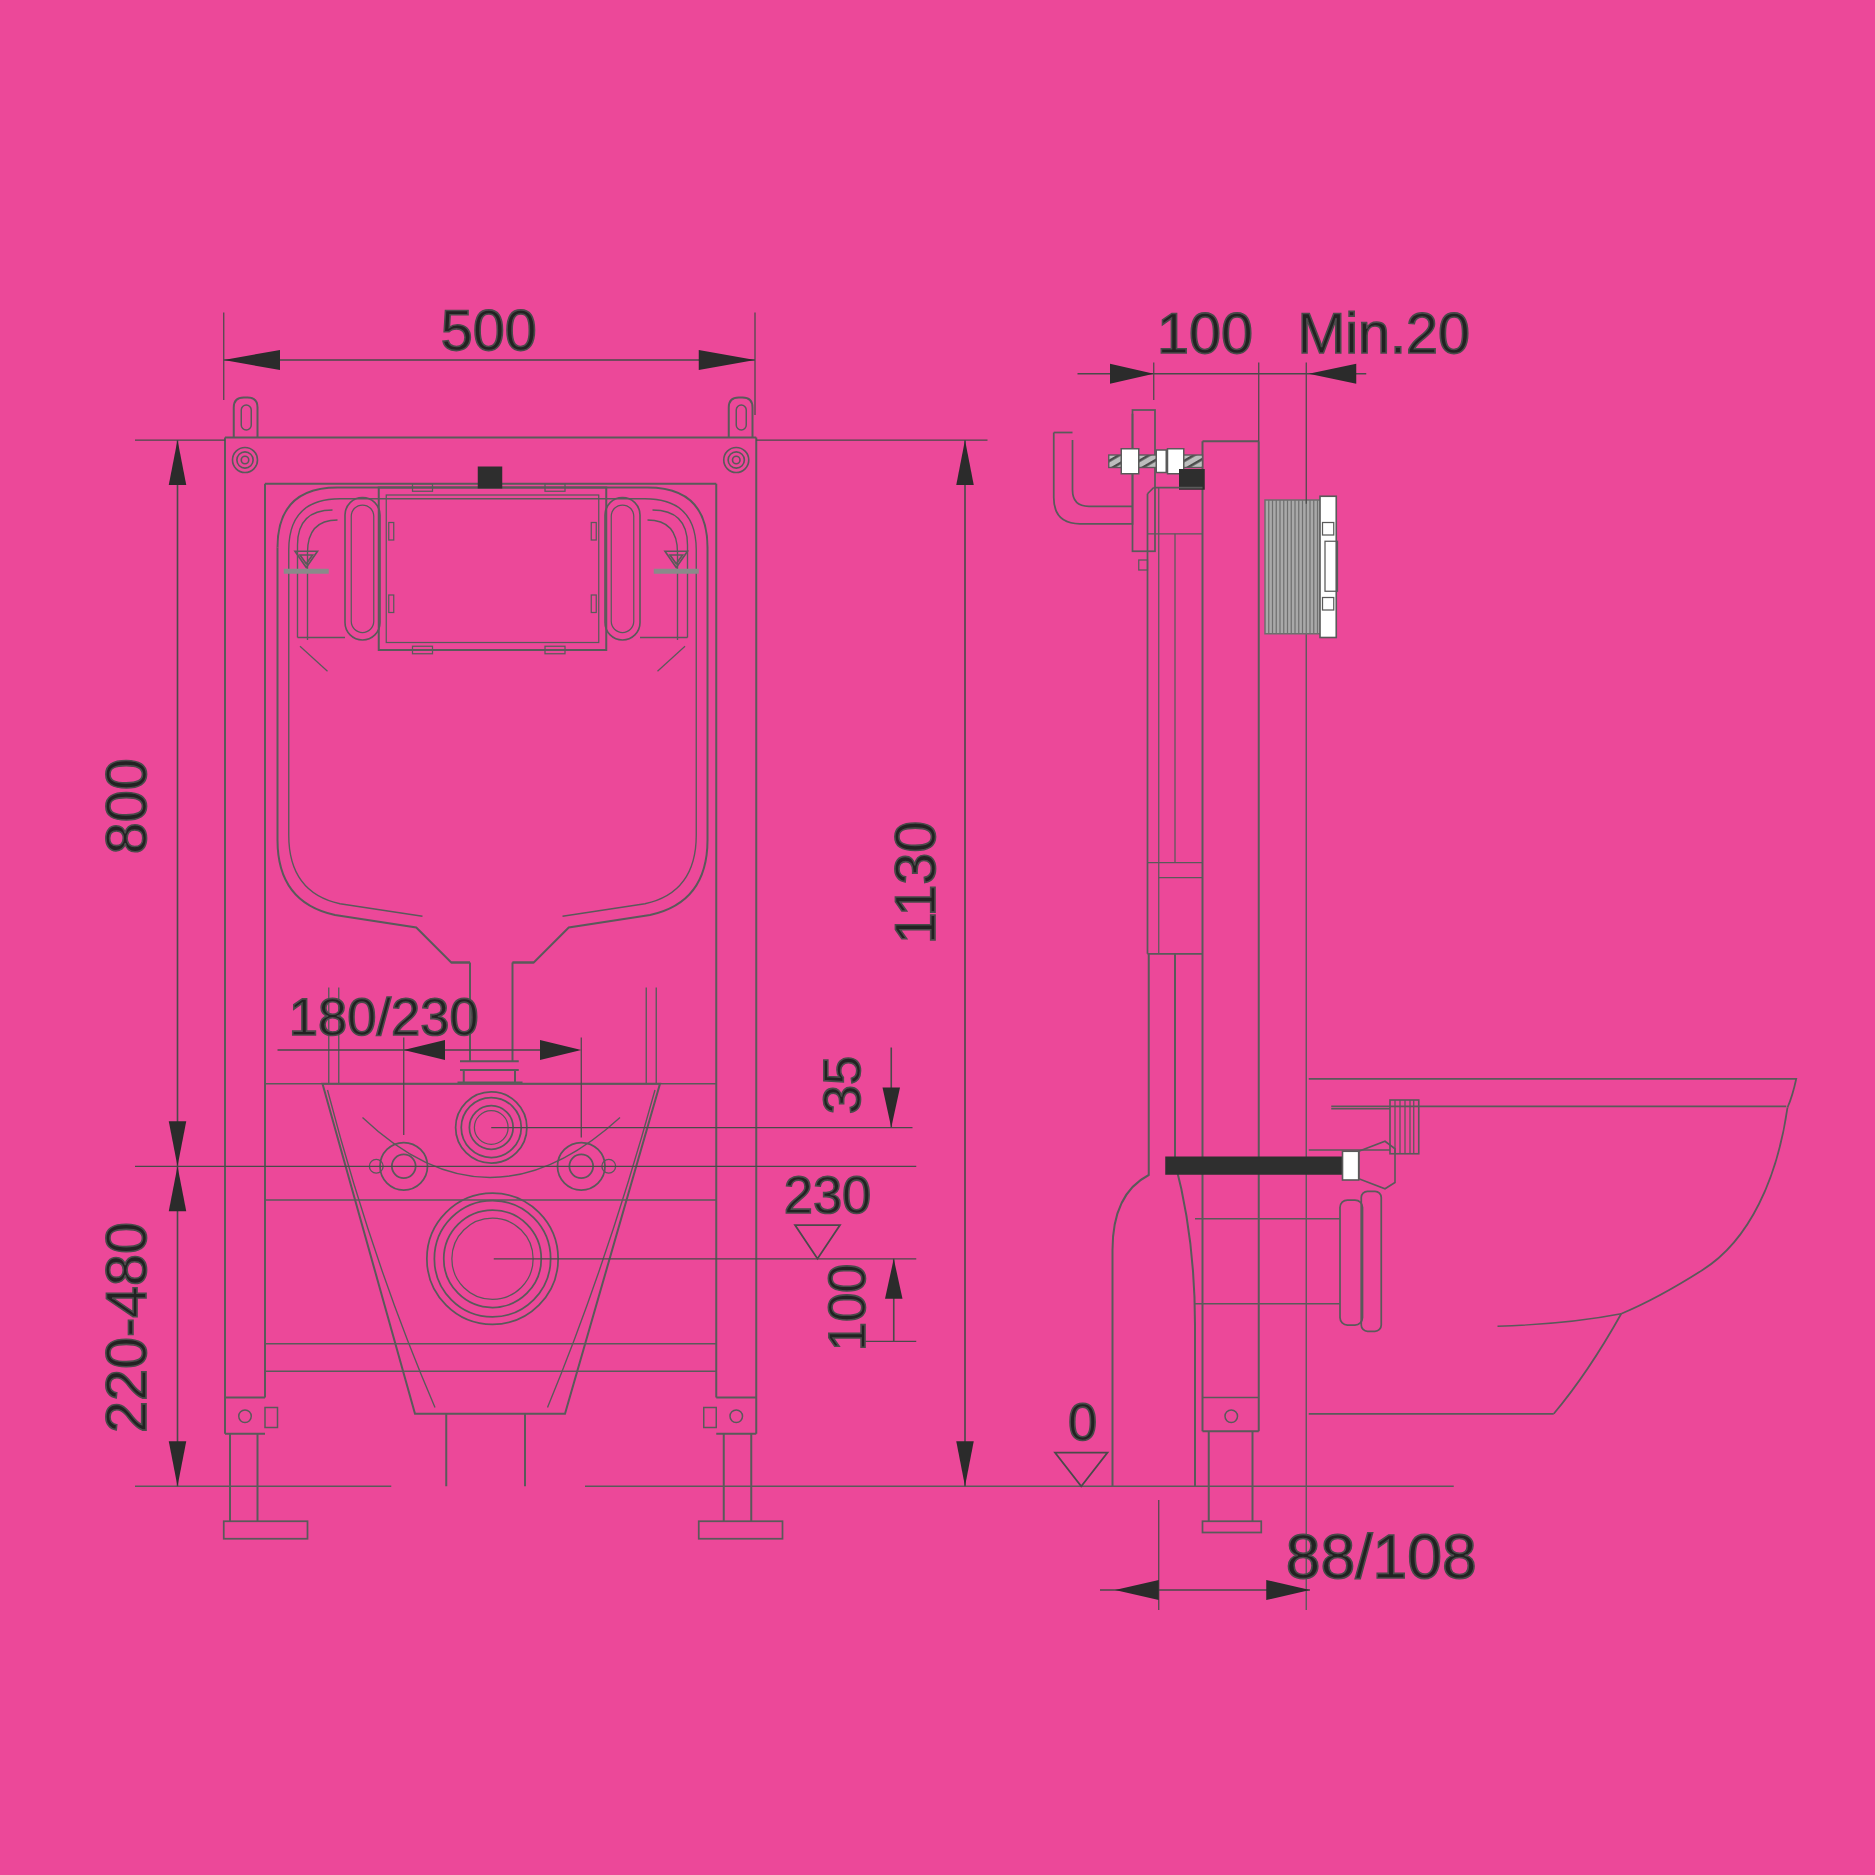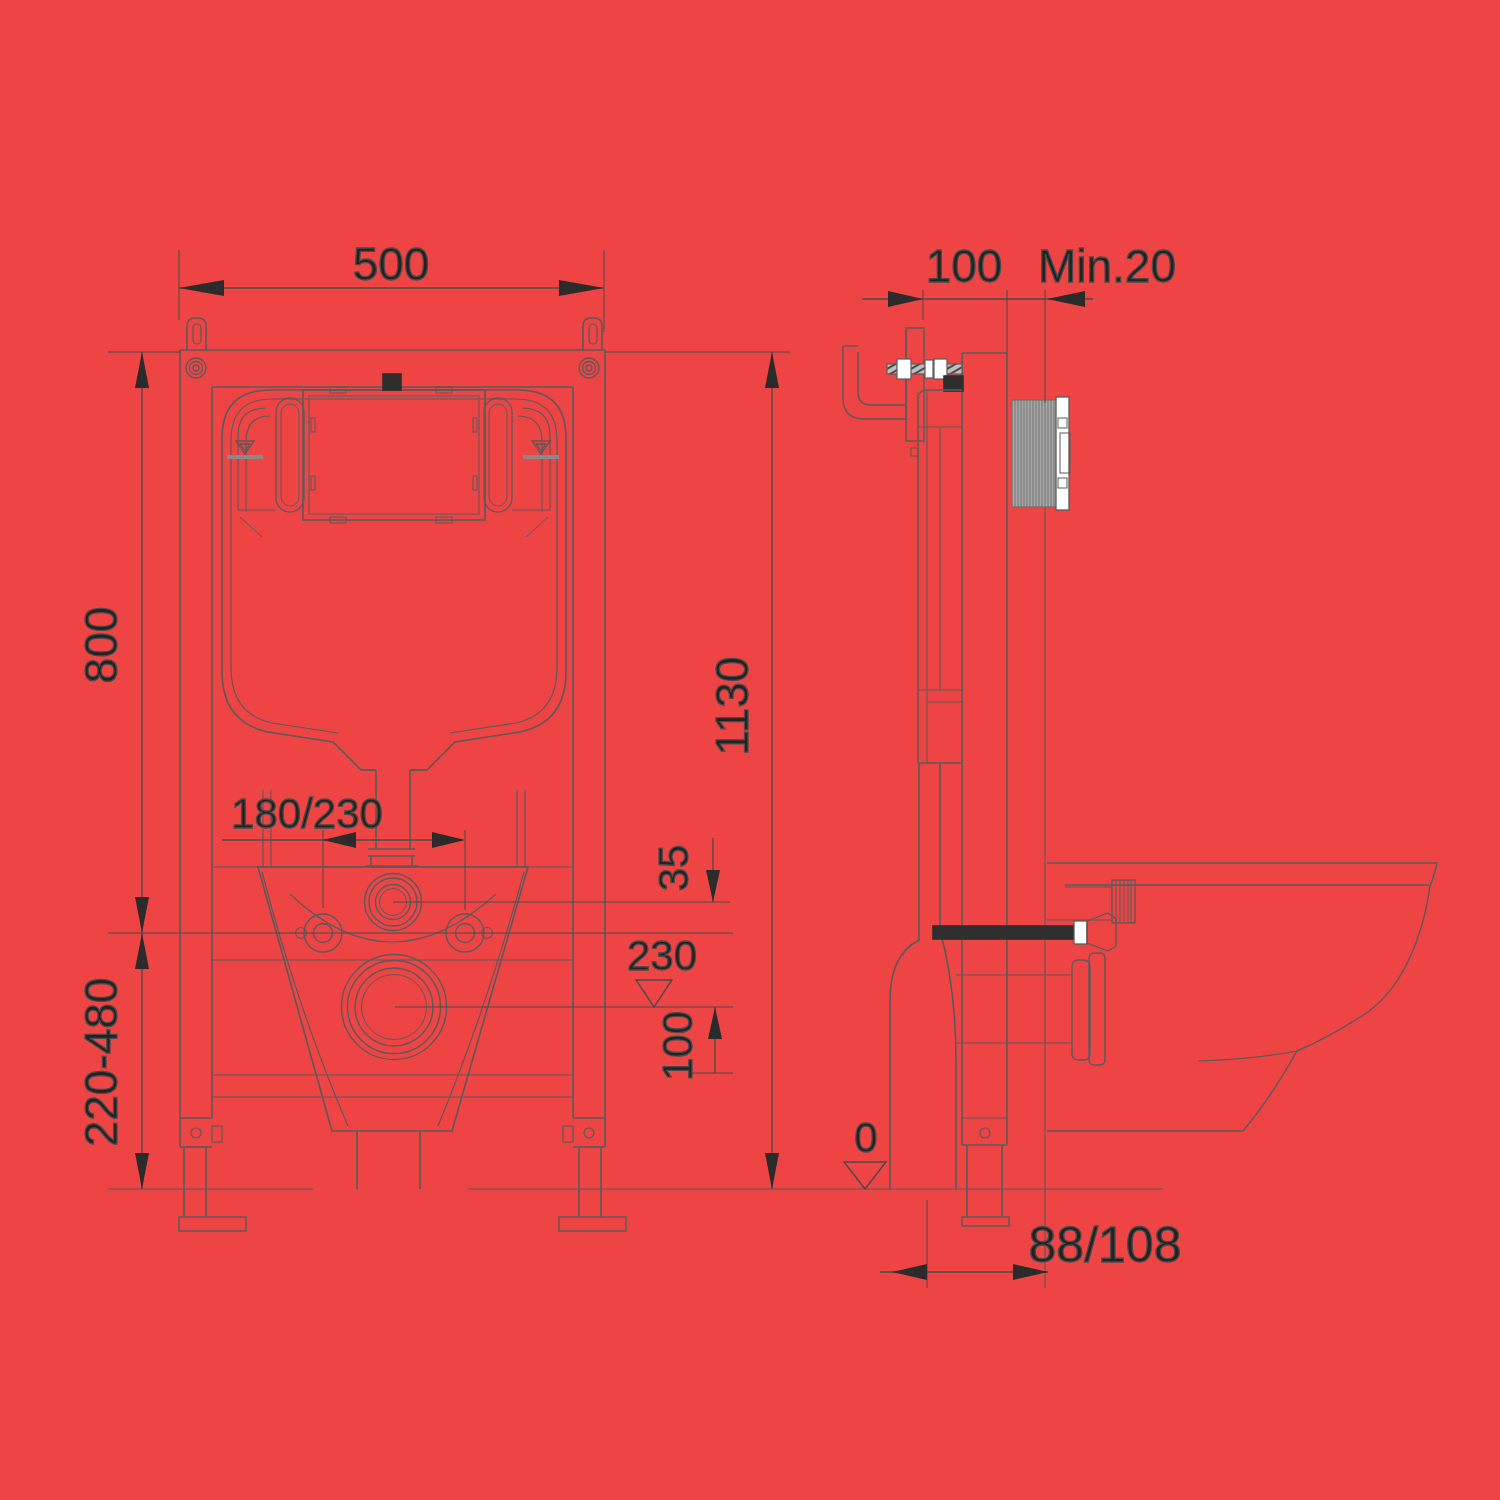--- a/index.html
+++ b/index.html
@@ -1,17 +1,17 @@
 <!DOCTYPE html>
 <html><head>
 <meta charset="utf-8">
 <style>
   html,body{margin:0;padding:0;background:#fff;}
   .canvas{
-    position:relative;width:1500px;height:1500px;background:#ef4444;
+    position:relative;width:1500px;height:1500px;background:#ec4899;
     font-family:"Liberation Sans", sans-serif;
   }
   svg{display:block}
   .dim-text{fill:#222222;font-family:"Liberation Sans",sans-serif;}
   .dt-46{font-size:46px;}
   .dt-42{font-size:42px;}
   .dt-50{font-size:50px;}
 </style>
 </head>
 <body>

